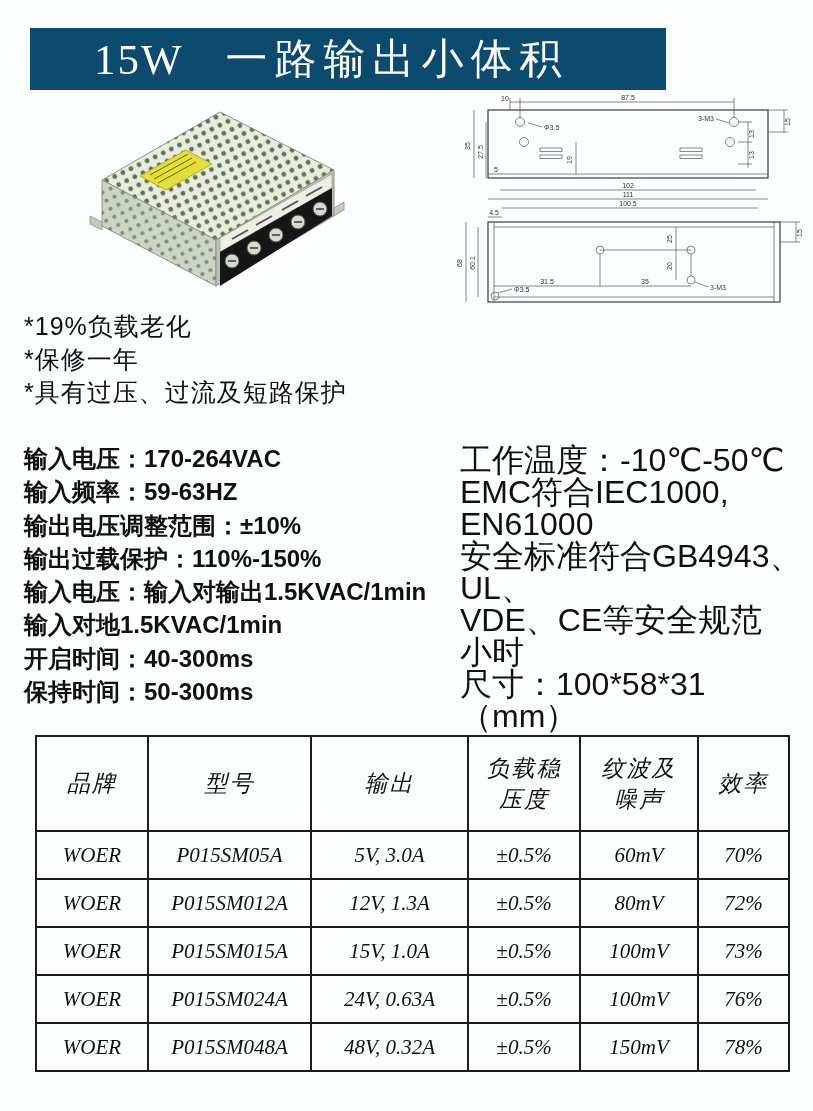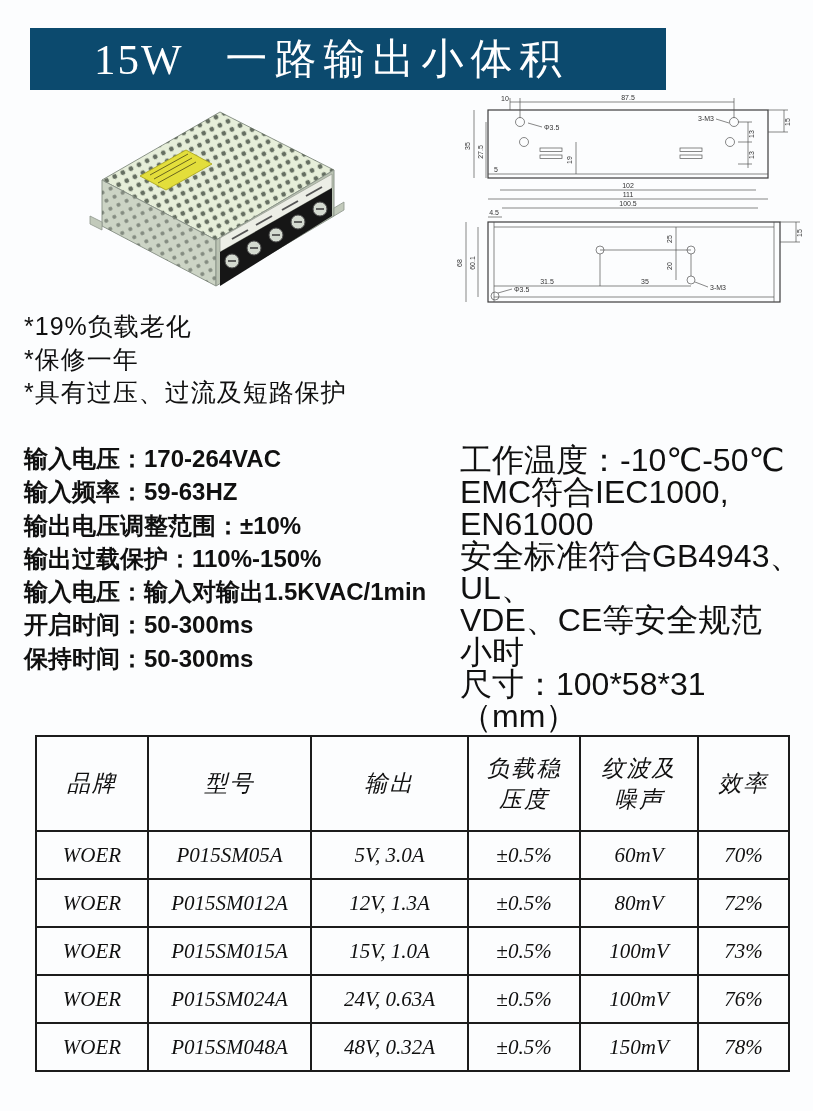--- a/index.html
+++ b/index.html
@@ -182,21 +182,22 @@
       <div class="feature-line">*保修一年</div>
       <div class="feature-line">*具有过压、过流及短路保护</div>
     </div>
 
   <div class="specs-left">
       <div class="spec-line">输入电压：170-264VAC</div>
       <div class="spec-line">输入频率：59-63HZ</div>
       <div class="spec-line">输出电压调整范围：±10%</div>
       <div class="spec-line">输出过载保护：110%-150%</div>
       <div class="spec-line">输入电压：输入对输出1.5KVAC/1min</div>
-      <div class="spec-line">开启时间：50-300ms</div>
+      <div class="spec-line">输入对地1.5KVAC/1min</div>
+      <div class="spec-line">开启时间：40-300ms</div>
       <div class="spec-line">保持时间：50-300ms</div>
     </div>
 
   <div class="specs-right">
       <div class="spec-line">工作温度：-10℃-50℃</div>
       <div class="spec-line">EMC符合IEC1000, EN61000</div>
       <div class="spec-line">安全标准符合GB4943、UL、</div>
       <div class="spec-line">VDE、CE等安全规范</div>
       <div class="spec-line">小时</div>
       <div class="spec-line">尺寸：100*58*31（mm）</div>

